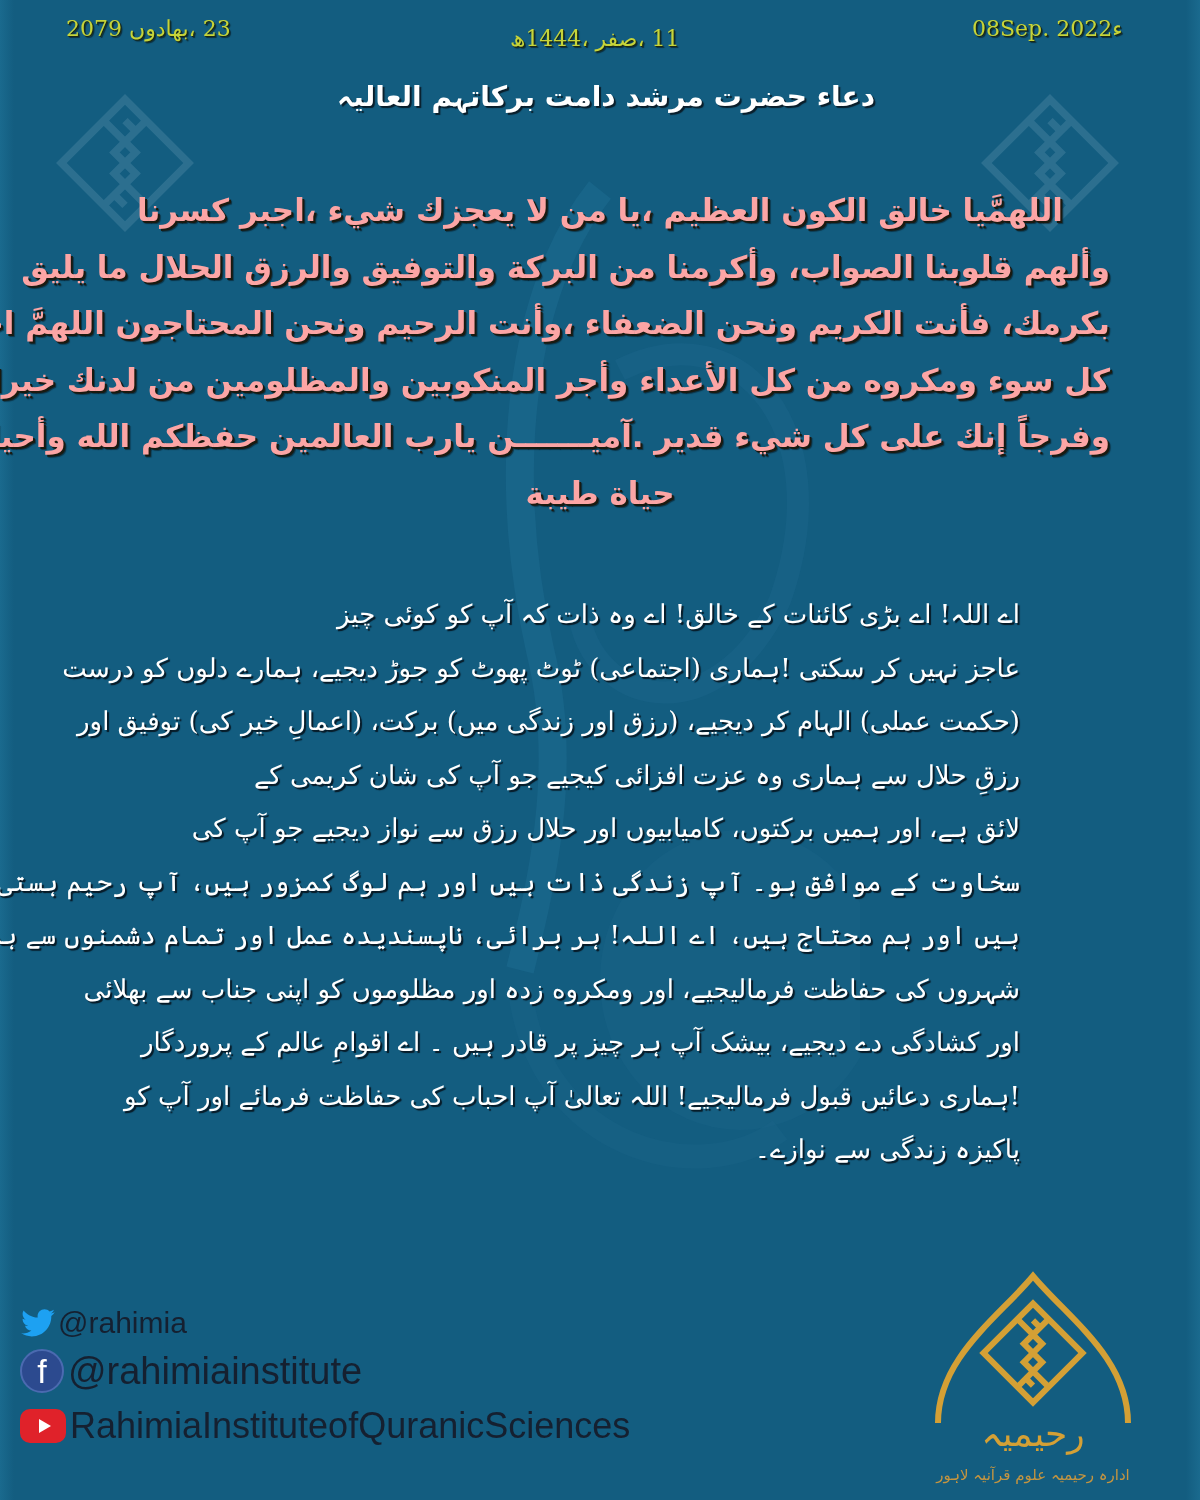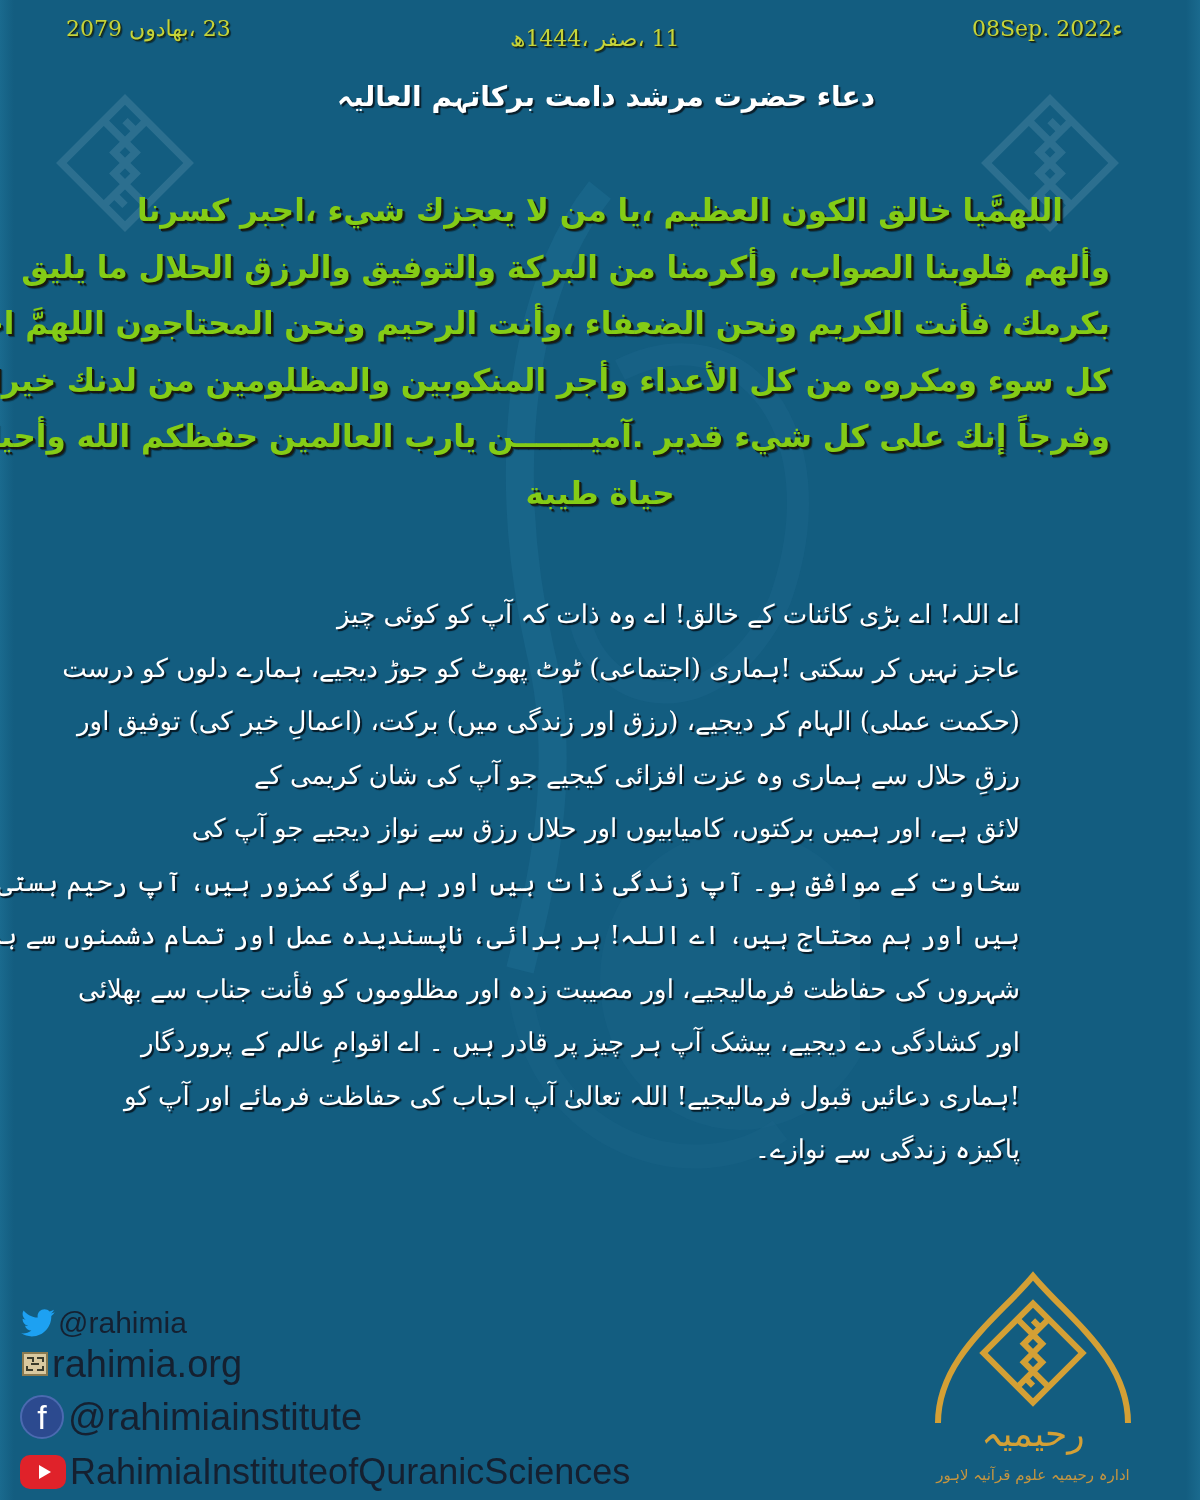--- a/index.html
+++ b/index.html
@@ -38,21 +38,21 @@
     .title {
       position: absolute; left: 12px; right: 0; top: 80px; text-align: center;
       font-size: 28px; font-weight: bold; color: #ffffff; direction: rtl;
       text-shadow: 2px 2px 1px #0a1e2a;
     }
 
     .arabic {
       position: absolute; left: 90px; width: 1020px; top: 182px;
       direction: rtl; text-align: center;
       font-size: 31px; font-weight: bold; line-height: 56.5px;
-      color: #84cc16;
+      color: #fca5a5;
       text-shadow: 2px 2px 0 #1a1a10, 3px 3px 1px rgba(0,0,0,.45);
     }
     .arabic .line { display: block; white-space: nowrap; }
 
     .urdu {
       position: absolute; left: 180px; width: 840px; top: 588px;
       direction: rtl; text-align: center;
       font-size: 26px; line-height: 53.5px; color: #ffffff;
       font-family: "DejaVu Serif", serif;
       text-shadow: 2px 2px 1px #071a26;
@@ -129,43 +129,34 @@
 </div>
 
 <div class="urdu">
   <span class="line">اے اللہ! اے بڑی کائنات کے خالق! اے وہ ذات کہ آپ کو کوئی چیز</span>
   <span class="line">عاجز نہیں کر سکتی !ہماری (اجتماعی) ٹوٹ پھوٹ کو جوڑ دیجیے، ہمارے دلوں کو درست</span>
   <span class="line">(حکمت عملی) الہام کر دیجیے، (رزق اور زندگی میں) برکت، (اعمالِ خیر کی) توفیق اور</span>
   <span class="line">رزقِ حلال سے ہماری وہ عزت افزائی کیجیے جو آپ کی شان کریمی کے</span>
   <span class="line">لائق ہے، اور ہمیں برکتوں، کامیابیوں اور حلال رزق سے نواز دیجیے جو آپ کی</span>
   <span class="line">سخاوت کے موافق ہو۔ آپ زندگی ذات ہیں اور ہم لوگ کمزور ہیں، آپ رحیم ہستی</span>
   <span class="line">ہیں اور ہم محتاج ہیں، اے اللہ! ہر برائی، ناپسندیدہ عمل اور تمام دشمنوں سے ہمارے</span>
-  <span class="line">شہروں کی حفاظت فرمالیجیے، اور مصیبت زدہ اور مظلوموں کو فأنت جناب سے بھلائی</span>
+  <span class="line">شہروں کی حفاظت فرمالیجیے، اور ومكروه زدہ اور مظلوموں کو اپنی جناب سے بھلائی</span>
   <span class="line">اور کشادگی دے دیجیے، بیشک آپ ہر چیز پر قادر ہیں ۔ اے اقوامِ عالم کے پروردگار</span>
   <span class="line">!ہماری دعائیں قبول فرمالیجیے! اللہ تعالیٰ آپ احباب کی حفاظت فرمائے اور آپ کو</span>
   <span class="line">پاکیزہ زندگی سے نوازے۔</span>
 </div>
 
 <div class="social">
   <div class="social-row row-twitter">
     <span class="ico ico-twitter">
       <svg width="34" height="28" viewBox="0 0 24 20">
           <path fill="#1da1f2" d="M24 2.4c-.9.4-1.8.6-2.8.8 1-.6 1.8-1.6 2.2-2.7-1 .6-2 1-3.1 1.2C19.3.7 18 .1 16.6.1c-2.7 0-4.9 2.2-4.9 4.9 0 .4 0 .8.1 1.1C7.7 5.9 4.1 4 1.7 1 1.2 1.8 1 2.6 1 3.5c0 1.7.9 3.2 2.2 4.1-.8 0-1.6-.3-2.2-.6v.1c0 2.4 1.7 4.4 3.9 4.8-.4.1-.8.2-1.3.2-.3 0-.6 0-.9-.1.6 2 2.4 3.4 4.6 3.4-1.7 1.3-3.8 2.1-6.1 2.1-.4 0-.8 0-1.2-.1 2.2 1.4 4.8 2.2 7.5 2.2 9.1 0 14-7.5 14-14v-.6c1-.7 1.8-1.6 2.5-2.6z"></path>
         </svg>
     </span>
     <span>@rahimia</span>
-  </div>
-  <div class="social-row row-web">
-    <span class="ico ico-web">
-      <svg width="26" height="24" viewBox="0 0 26 24">
-          <rect x="1" y="1" width="24" height="22" fill="#d9c9a0" stroke="#8a7a50" stroke-width="2"></rect>
-          <path d="M5 6 H11 V10 M15 6 H21 V10 M5 14 V18 H11 M15 18 H21 V14 M9 12 H17" stroke="#3b3b2b" stroke-width="2" fill="none"></path>
-        </svg>
-    </span>
-    <span>rahimia.org</span>
   </div>
   <div class="social-row row-fb">
     <span class="ico ico-fb">f</span>
     <span>@rahimiainstitute</span>
   </div>
   <div class="social-row row-yt">
     <span class="ico ico-yt"></span>
     <span>RahimiaInstituteofQuranicSciences</span>
   </div>
 </div>

